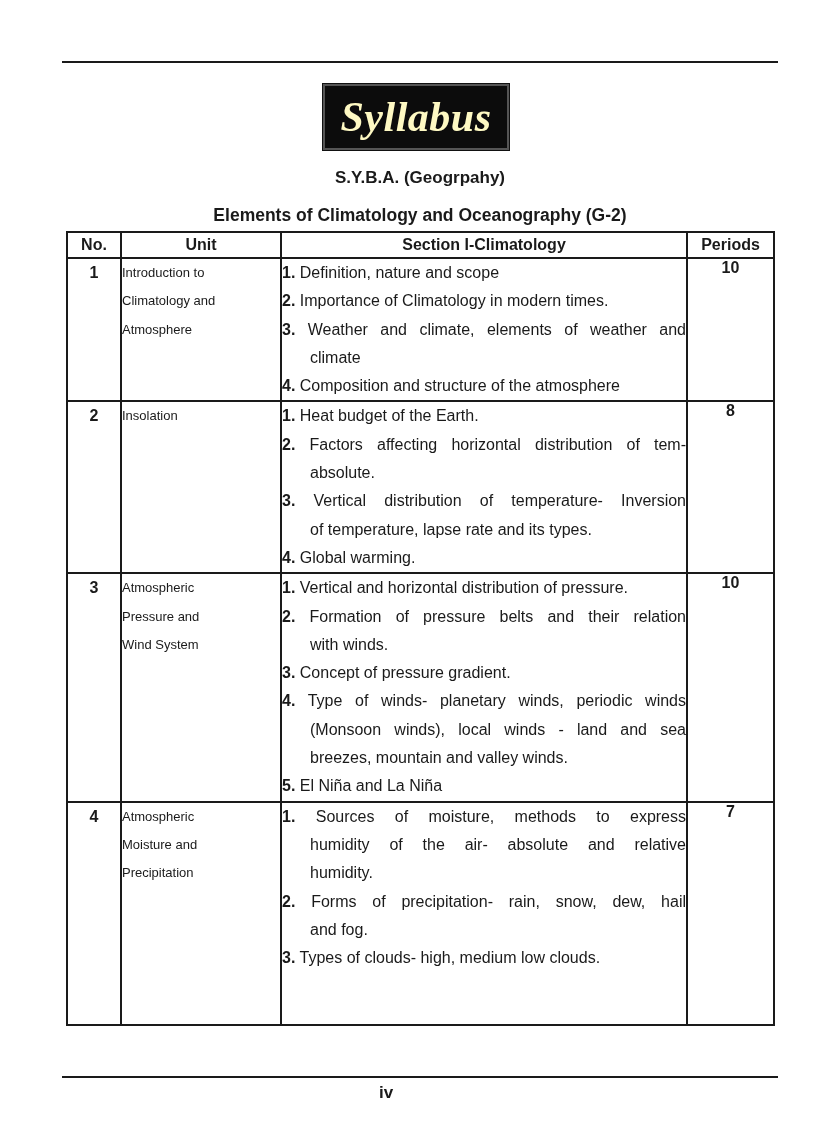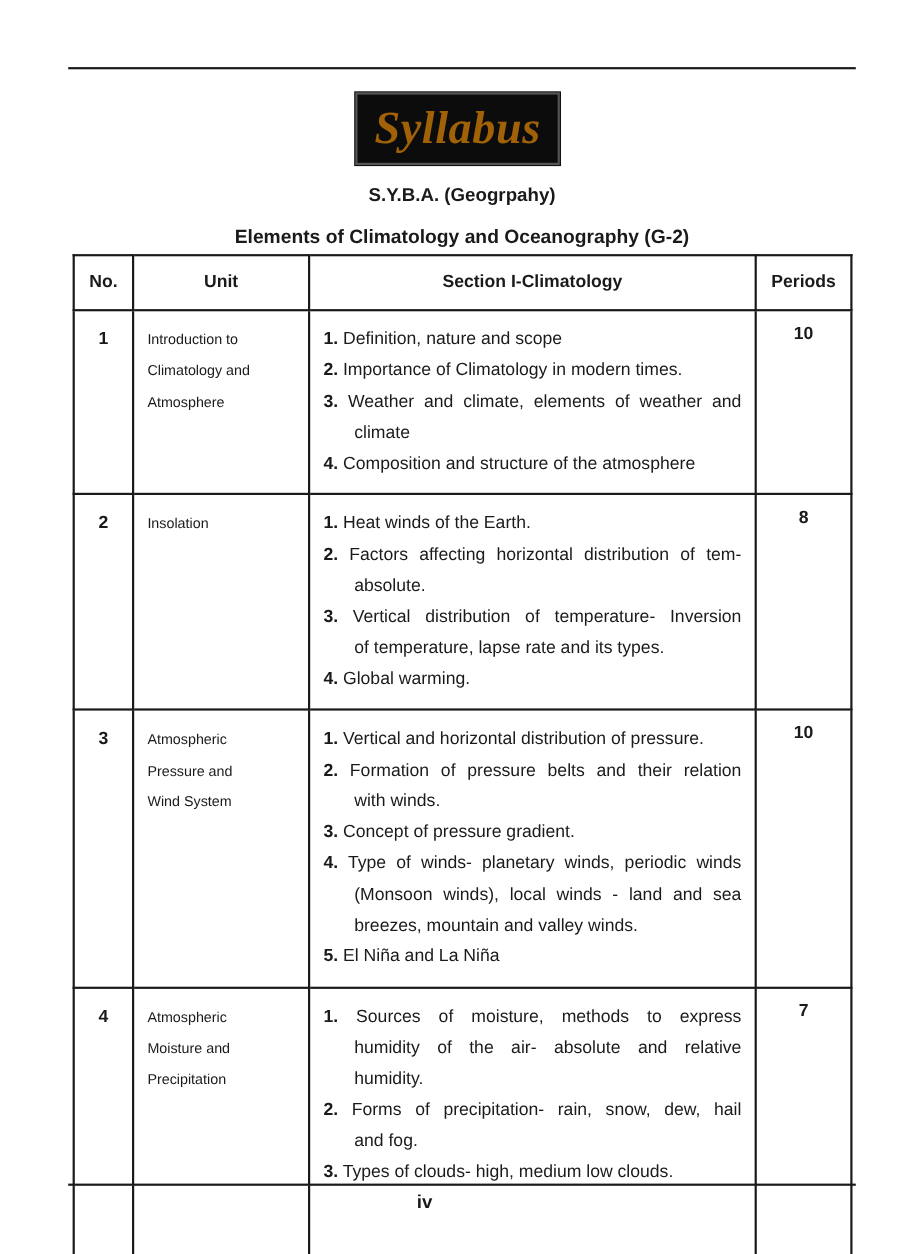--- a/index.html
+++ b/index.html
@@ -4,30 +4,30 @@
 <style>
   html, body { margin: 0; padding: 0; background: #ffffff; }
   body { width: 840px; height: 1140px; position: relative; overflow: hidden;
          font-family: "Liberation Sans", sans-serif; color: #1a1a1a; }
   .rule { position: absolute; left: 62px; width: 716px; height: 0; border-top: 2px solid #1a1a1a; }
   .rule.top { top: 61px; }
   .rule.bottom { top: 1076px; }
   .banner { position: absolute; left: 323px; top: 84px; width: 186px; height: 66px;
             background: #0c0c0c; box-sizing: border-box; border: 2px solid #555;
             outline: 1px solid #111; }
-  .banner span { display: block; text-align: center; color: #a16207;
+  .banner span { display: block; text-align: center; color: #fef9c3;
                  font-family: "Liberation Serif", serif; font-style: italic; font-weight: bold;
                  font-size: 42px; line-height: 62px; letter-spacing: 0.5px; }
   .title { position: absolute; left: 0; width: 840px; text-align: center; font-weight: bold;
            font-size: 17px; color: #1a1a1a; }
   .title.t1 { top: 168px; }
   .title.t2 { top: 205px; font-size: 17.5px; }
   table.syl { position: absolute; left: 66px; top: 231px; width: 707px;
               border-collapse: collapse; table-layout: fixed; }
-  table.syl th, table.syl td { border: 2px solid #1a1a1a; padding: 12px; vertical-align: top; }
+  table.syl th, table.syl td { border: 2px solid #1a1a1a; padding: 0; vertical-align: top; }
   table.syl th { height: 24px; font-size: 16px; font-weight: bold; text-align: center; line-height: 24px; }
   col.c-no { width: 54px; } col.c-unit { width: 160px; } col.c-sec { width: 406px; } col.c-per { width: 87px; }
   td.no { text-align: center; font-weight: bold; font-size: 16px; padding-top: 3px; line-height: 28px; }
   td.unit { font-weight: normal; font-size: 13px; padding: 3px 0 0 6px; line-height: 28.3px; }
   td.sec { font-size: 16px; padding: 3px 6px 0 6px; line-height: 28.3px; }
   td.per { text-align: center; vertical-align: middle; font-weight: bold; font-size: 16px; }
   .item { text-align: justify; }
   .item .n { font-weight: bold; }
   .item .cont { padding-left: 28px; display: block; }
   .item .first { display: block; text-align: justify; text-align-last: justify; }
@@ -93,21 +93,21 @@
       <td class="per">10</td>
     </tr>
 
     <tr class="r2">
       <td class="no">2</td>
       <td class="unit">
         <div>Insolation</div>
       </td>
       <td class="sec">
         <div class="item">
-            <span class="first last-left"><span class="n">1.</span> <span>Heat winds of the Earth.</span></span>
+            <span class="first last-left"><span class="n">1.</span> <span>Heat budget of the Earth.</span></span>
           </div>
         <div class="item">
             <span class="first"><span class="n">2.</span> <span>Factors affecting horizontal distribution of tem-</span></span>
             <span class="cont">absolute.</span>
           </div>
         <div class="item">
             <span class="first"><span class="n">3.</span> <span>Vertical distribution of temperature- Inversion</span></span>
             <span class="cont">of temperature, lapse rate and its types.</span>
           </div>
         <div class="item">

